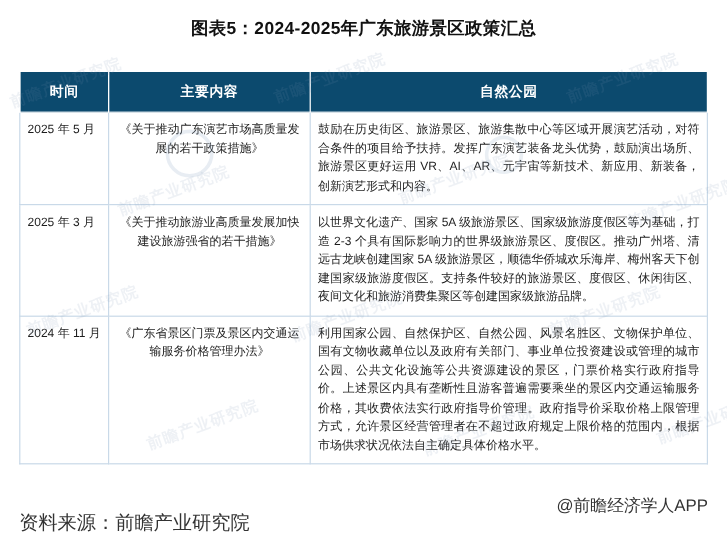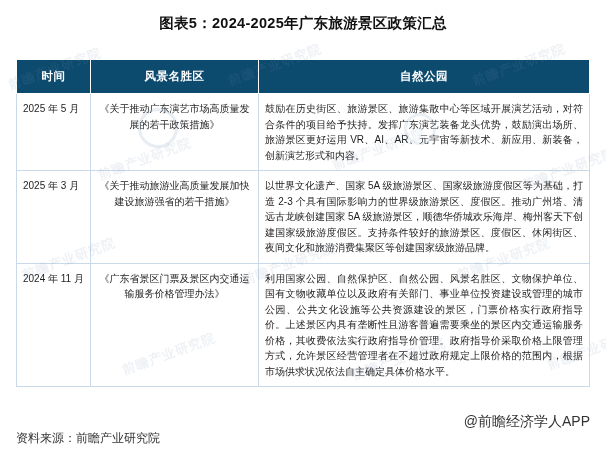--- a/index.html
+++ b/index.html
@@ -66,21 +66,21 @@
     text-align: justify;
   }
   .col-time { width: 74px; }
   .col-name { width: 168px; }
   .col-content { width: auto; }
 
   .source {
     position: absolute;
     left: 16px;
     bottom: 12px;
-    font-size: 12px;
+    font-size: 16px;
     color: #333;
     text-align: center;
   }
   .brand {
     position: absolute;
     right: 16px;
     bottom: 28px;
     font-size: 14px;
     color: #333;
   }
@@ -140,21 +140,21 @@
 
   <table class="policy">
     <colgroup>
       <col class="col-time">
       <col class="col-name">
       <col class="col-content">
     </colgroup>
     <thead>
       <tr>
         <th>时间</th>
-        <th>风景名胜区</th>
+        <th>主要内容</th>
         <th>自然公园</th>
       </tr>
     </thead>
     <tbody>
       <tr>
         <td class="c-time">2025 年 5 月</td>
         <td class="c-name">《关于推动广东演艺市场高质量发展的若干政策措施》</td>
         <td class="c-content">鼓励在历史街区、旅游景区、旅游集散中心等区域开展演艺活动，对符合条件的项目给予扶持。发挥广东演艺装备龙头优势，鼓励演出场所、旅游景区更好运用 VR、AI、AR、元宇宙等新技术、新应用、新装备，创新演艺形式和内容。</td>
       </tr>
       <tr>

